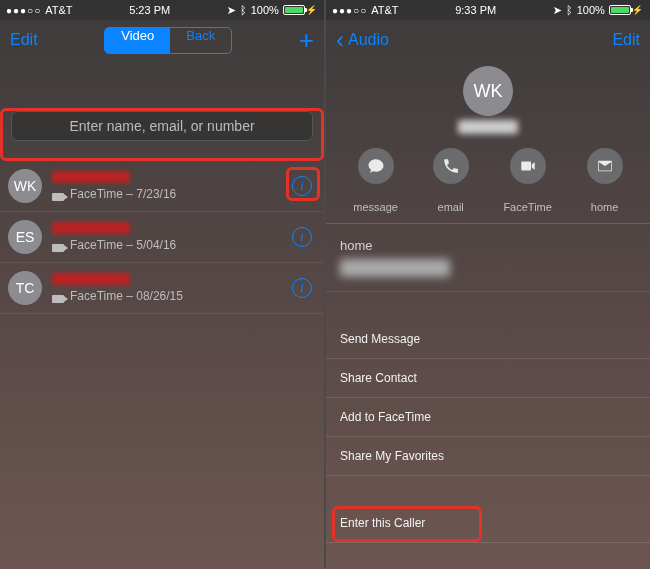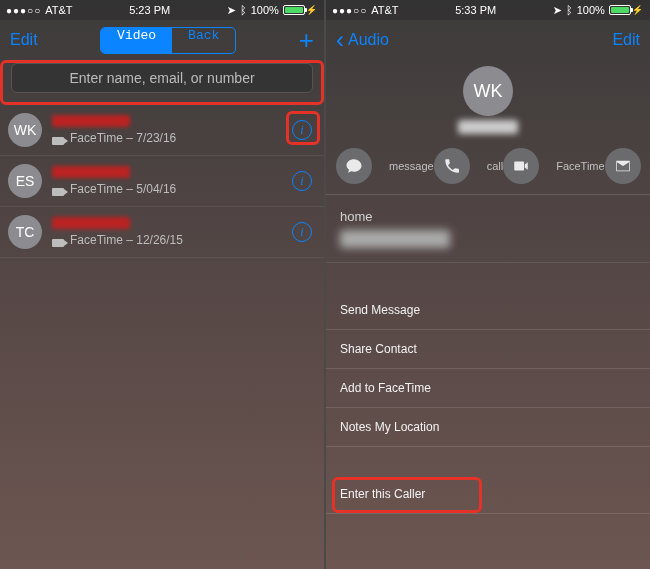--- a/index.html
+++ b/index.html
@@ -45,25 +45,25 @@
     display: flex;
     align-items: center;
     justify-content: space-between;
     padding: 0 10px;
   }
   .nav-btn { color:#0a84ff; font-size:16px; display:flex; align-items:center; gap:2px; }
   .nav-back::before { content:"‹"; font-size:24px; line-height:0; margin-right:2px; }
   .seg {
     display:flex; border:1px solid #0a84ff; border-radius:5px; overflow:hidden; height:27px;
   }
-  .seg div { padding:0 16px; font-size:13px; color:#0a84ff;font-family:Liberation Mono, monospace; }
+  .seg div { padding:0 16px; font-size:13px; color:#0a84ff; }
   .seg .active { background:#0a84ff; color:#fff; }
   .plus { color:#0a84ff; font-size:26px; font-weight:300; }
 
-  .search-wrap { padding:0 8px 9px; }
+  .search-wrap { padding:0 8px 17px;margin-top:48px; }
   .search {
     width:100%; height:30px; background:rgba(50,50,50,0.8);
     border:1px solid #555; border-radius:6px; color:#bbb; text-align:center;
     font-size:14px; display:flex; align-items:center; justify-content:center;
   }
   .hl-red { border:3px solid #e43228; border-radius:6px; }
   .hl-red-box { position:absolute; border:3px solid #e43228; border-radius:6px; pointer-events:none; }
 
   .list { flex:1; }
   .row {
@@ -86,21 +86,21 @@
     color:#0a84ff; font-size:12px; font-style:italic; font-family:Georgia,serif;
     display:flex; align-items:center; justify-content:center;
   }
 
   
   .contact-head { text-align:center; padding:6px 0 14px; }
   .avatar-lg { width:50px; height:50px; border-radius:50%; background:#8c8c90; display:flex; align-items:center; justify-content:center; font-size:18px; margin:0 auto 4px; }
   .contact-name-blur { width:60px; height:14px; background:#ccc; filter:blur(3px); margin:0 auto; border-radius:3px; }
 
   .actions { display:flex; justify-content:space-around; padding:0 10px 10px; border-bottom:1px solid rgba(255,255,255,0.15); }
-  .action { display:flex; flex-direction:row; align-items:center; gap:17px; font-size:11px; color:#c0c0c0; }
+  .action { display:flex; flex-direction:column; align-items:center; gap:17px; font-size:11px; color:#c0c0c0; }
   .action-ico {
     width:36px; height:36px; border-radius:50%; background:#6b6b6e;
     display:flex; align-items:center; justify-content:center; color:#eaeaea;
   }
   .action-ico svg { width:18px; height:18px; fill:#eaeaea; }
 
   .field { padding:14px 14px; border-bottom:1px solid rgba(255,255,255,0.1); }
   .field-label { font-size:13px; color:#d2d2d2; margin-bottom:6px; }
   .field-val { width:110px; height:18px; background:#aaa; filter:blur(4px); border-radius:3px; }
 
@@ -168,35 +168,35 @@
           </div>
       </div>
       <div class="info">i</div>
     </div>
     <div class="row">
       <div class="avatar">TC</div>
       <div class="row-main">
         <div class="row-name"></div>
         <div class="row-sub">
             <span class="cam-icon"></span>
-            <span>FaceTime – 12/26/15</span>
+            <span>FaceTime – 08/26/15</span>
           </div>
       </div>
       <div class="info">i</div>
     </div>
   </div>
 </div>
 
 <div class="phone">
   <div class="statusbar">
     <div class="sb-left">
       <span class="dots">●●●○○</span>
       <span>AT&amp;T</span>
     </div>
-    <span>5:33 PM</span>
+    <span>9:33 PM</span>
     <div class="sb-right">
       <span>➤</span>
       <span>ᛒ</span>
       <span>100%</span>
       <span class="battery">
           <span class="batt-shell">
             <span class="batt-fill"></span>
           </span>
           <span class="bolt">⚡</span>
         </span>
@@ -222,21 +222,21 @@
           </svg>
         </div>
       <span>message</span>
     </div>
     <div class="action">
       <div class="action-ico">
           <svg viewBox="0 0 24 24">
             <path d="M6.6 10.8c1.4 2.8 3.8 5.1 6.6 6.6l2.2-2.2c.3-.3.7-.4 1.1-.2 1.2.4 2.5.6 3.8.6.6 0 1 .4 1 1V20c0 .6-.4 1-1 1C10.6 21 3 13.4 3 4c0-.6.4-1 1-1h3.5c.6 0 1 .4 1 1 0 1.3.2 2.6.6 3.8.1.4 0 .8-.3 1.1l-2.2 2.2z"></path>
           </svg>
         </div>
-      <span>call</span>
+      <span>email</span>
     </div>
     <div class="action">
       <div class="action-ico">
           <svg viewBox="0 0 24 24">
             <path d="M4 6h11c.6 0 1 .4 1 1v10c0 .6-.4 1-1 1H4c-.6 0-1-.4-1-1V7c0-.6.4-1 1-1zm13 4l4-3v10l-4-3v-4z"></path>
           </svg>
         </div>
       <span>FaceTime</span>
     </div>
     <div class="action">
@@ -252,21 +252,21 @@
   <div class="field">
     <div class="field-label">home</div>
     <div class="field-val"></div>
   </div>
 
   <div class="spacer"></div>
 
   <div class="link-row">Send Message</div>
   <div class="link-row">Share Contact</div>
   <div class="link-row">Add to FaceTime</div>
-  <div class="link-row">Notes My Location</div>
+  <div class="link-row">Share My Favorites</div>
 
   <div class="spacer"></div>
 
   <div style="position:relative;">
     <div class="link-row">Enter this Caller</div>
     <div class="hl-red-box" style="left:6px; top:2px; width:150px; height:36px;"></div>
   </div>
 </div>
 
 </body></html>

